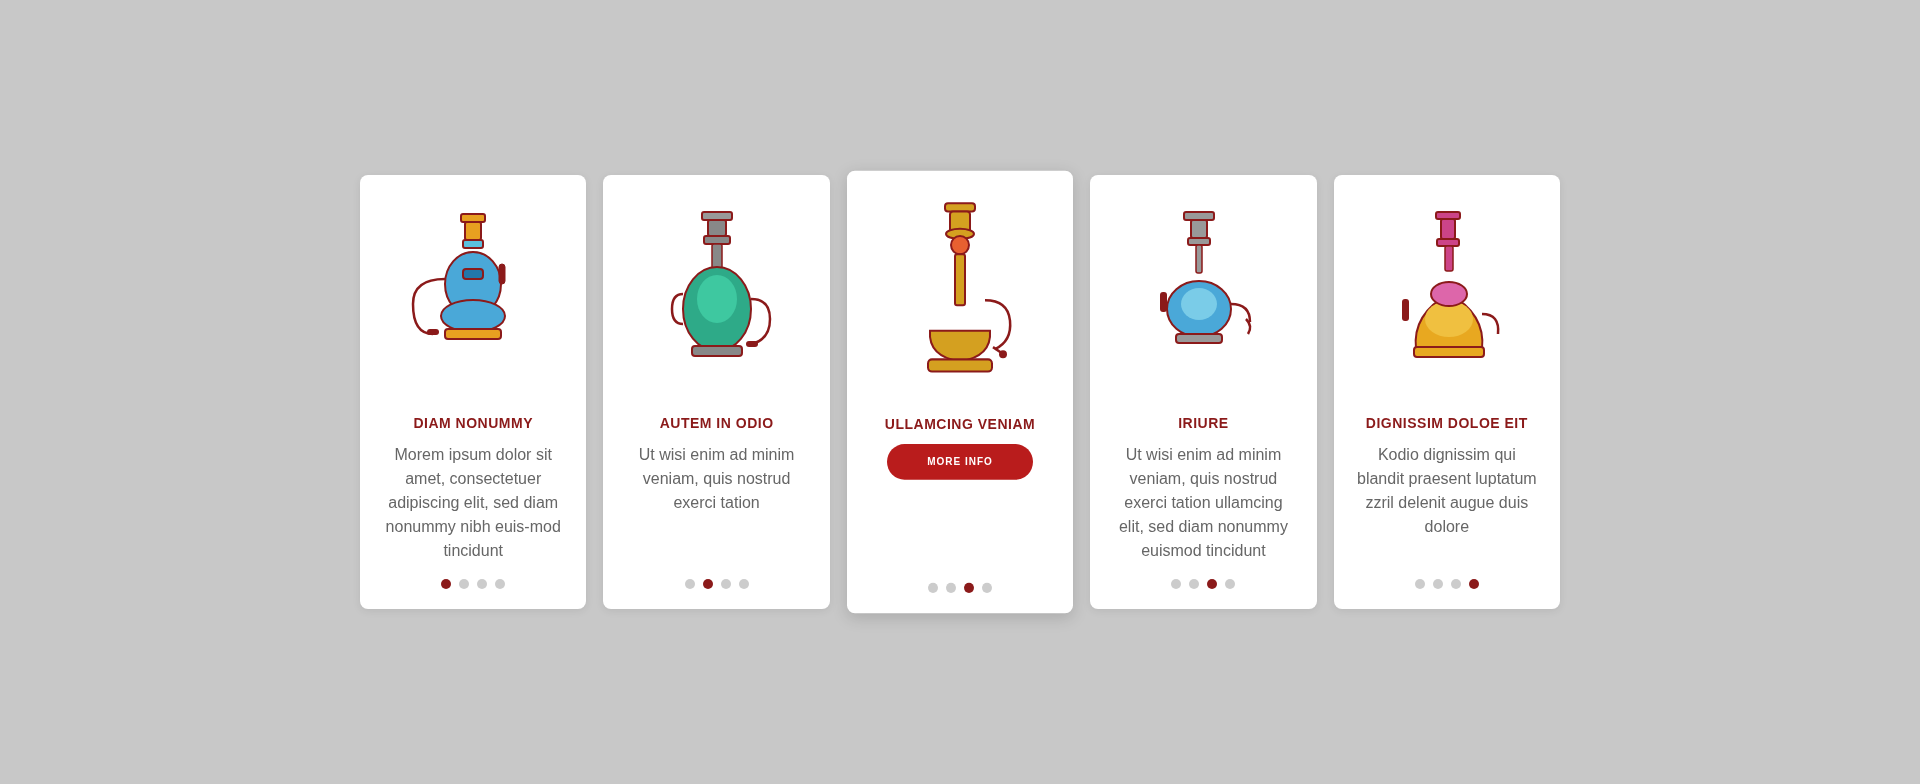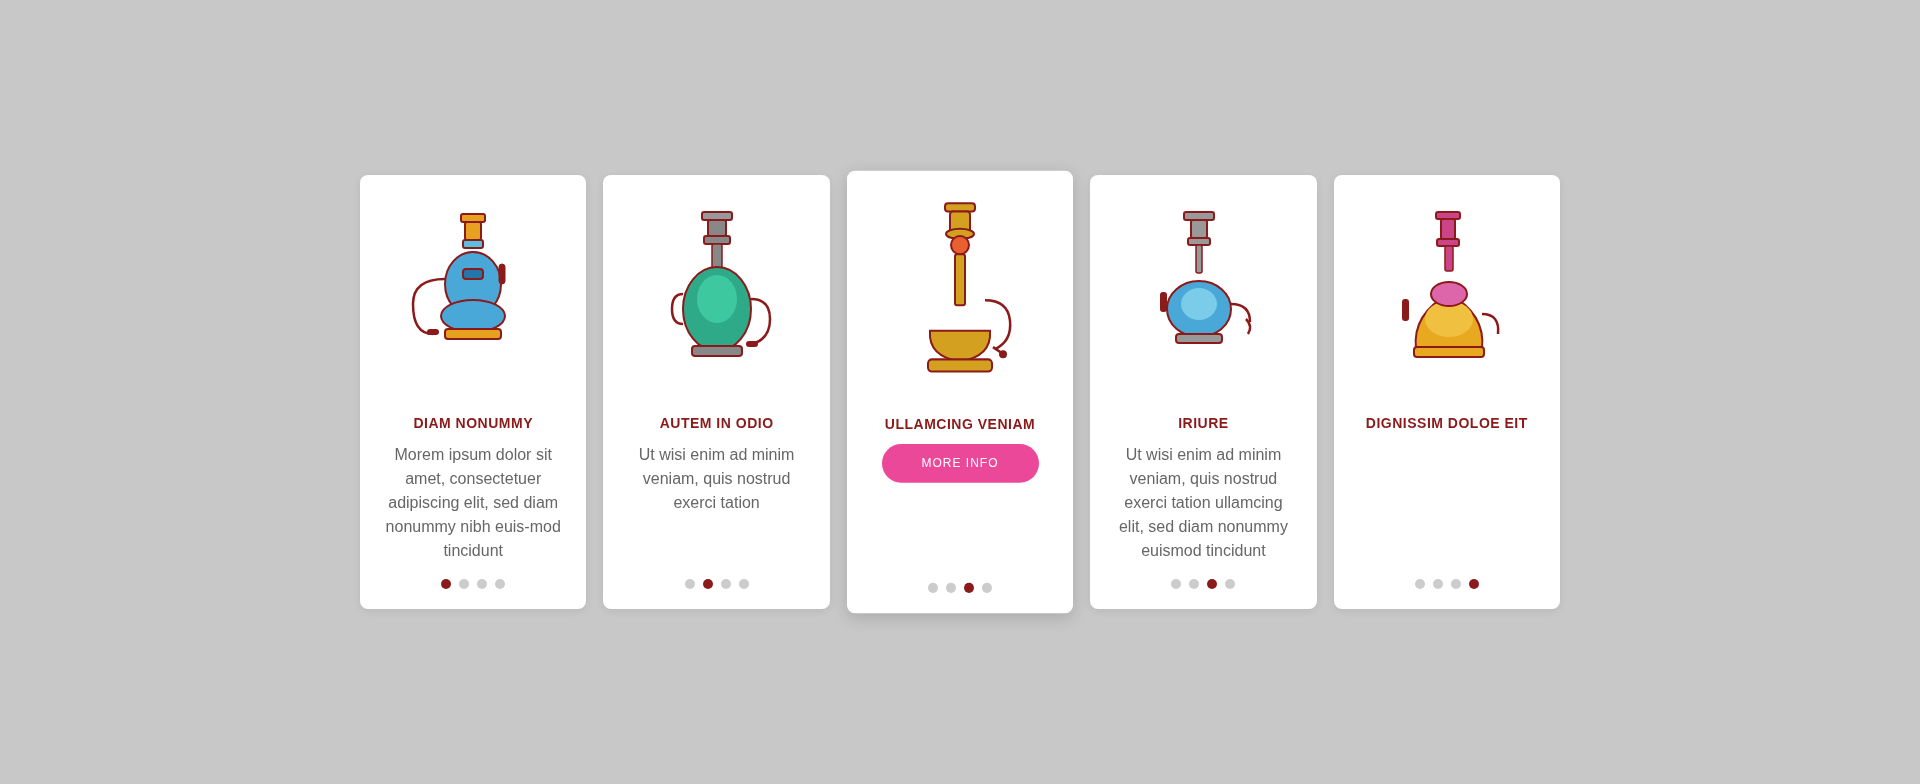--- a/index.html
+++ b/index.html
@@ -55,27 +55,27 @@
     }
     .card-desc {
       font-size: 16px;
       color: #666;
       text-align: center;
       line-height: 1.5;
       flex: 1;
       margin-bottom: 16px;
     }
     .more-info-btn {
-      background: #ec4899;
+      background: #b91c1c;
       color: #fff;
       border: none;
       border-radius: 24px;
       padding: 12px 40px;
-      font-size: 12px;
-      font-weight: 400;
+      font-size: 10px;
+      font-weight: 700;
       letter-spacing: 1px;
       cursor: pointer;
       margin-bottom: 16px;
       text-transform: uppercase;
     }
     .dots {
       display: flex;
       gap: 8px;
       align-items: center;
       margin-top: auto;
@@ -243,20 +243,21 @@
         <ellipse cx="67" cy="90" rx="18" ry="12" fill="#dd66aa" stroke="#8b1a1a" stroke-width="2"></ellipse>
 
         <rect x="32" y="143" width="70" height="10" rx="3" fill="#e8a820" stroke="#8b1a1a" stroke-width="2"></rect>
 
         <path d="M100 110 Q118 110 116 130" fill="none" stroke="#8b1a1a" stroke-width="2.5"></path>
 
         <rect x="20" y="95" width="7" height="22" rx="3" fill="#8b1a1a"></rect>
       </svg>
     </div>
     <div class="card-title">DIGNISSIM DOLOE EIT</div>
+    <div class="card-desc">Kodio dignissim qui blandit praesent luptatum zzril delenit augue duis dolore</div>
     <div class="dots">
       <div class="dot"></div>
       <div class="dot"></div>
       <div class="dot"></div>
       <div class="dot active"></div>
     </div>
   </div>
 
 </div>
 

